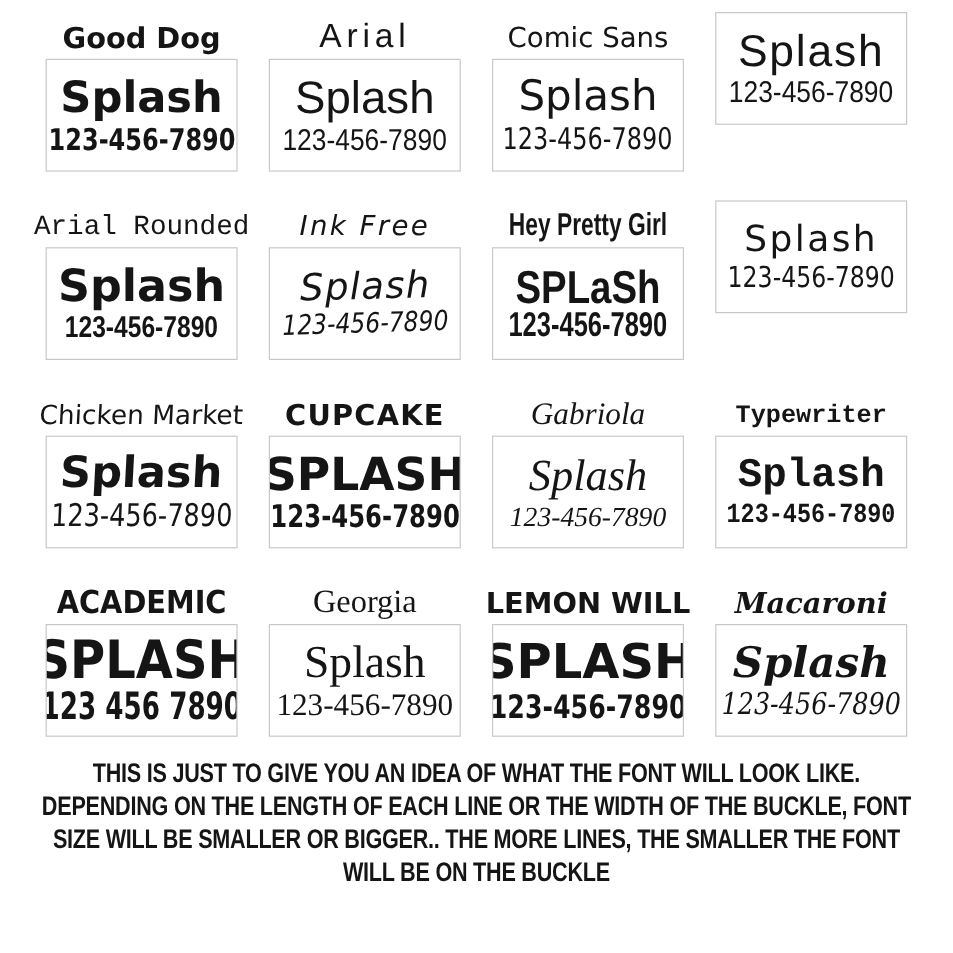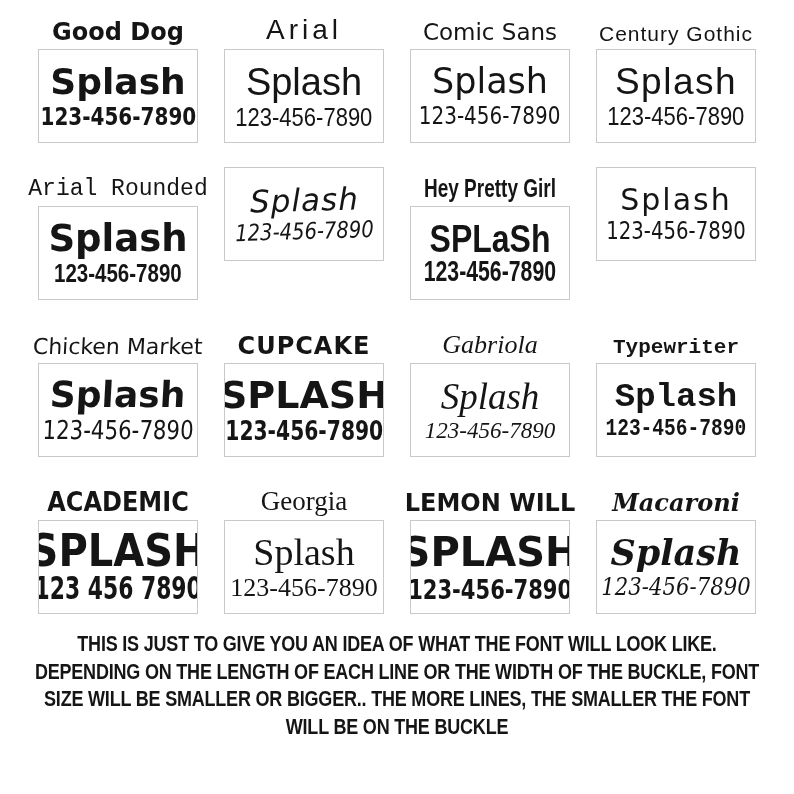--- a/index.html
+++ b/index.html
@@ -131,36 +131,36 @@
 
     <div class="cell f-comic-sans">
       <div class="label">Comic Sans</div>
       <div class="box">
         <div class="sample">Splash</div>
         <div class="number">123-456-7890</div>
       </div>
     </div>
 
     <div class="cell f-century-gothic">
-      <div class="label">Century Gothic</div>
       <div class="box">
         <div class="sample">Splash</div>
         <div class="number">123-456-7890</div>
       </div>
     </div>
 
     <div class="cell f-arial-rounded">
       <div class="label">Arial Rounded</div>
       <div class="box">
         <div class="sample">Splash</div>
         <div class="number">123-456-7890</div>
       </div>
     </div>
 
     <div class="cell f-ink-free">
+      <div class="label">Ink Free</div>
       <div class="box">
         <div class="sample">Splash</div>
         <div class="number">123-456-7890</div>
       </div>
     </div>
 
     <div class="cell f-hey-pretty-girl">
       <div class="label">Hey Pretty Girl</div>
       <div class="box">
         <div class="sample">SPLaSh</div>

